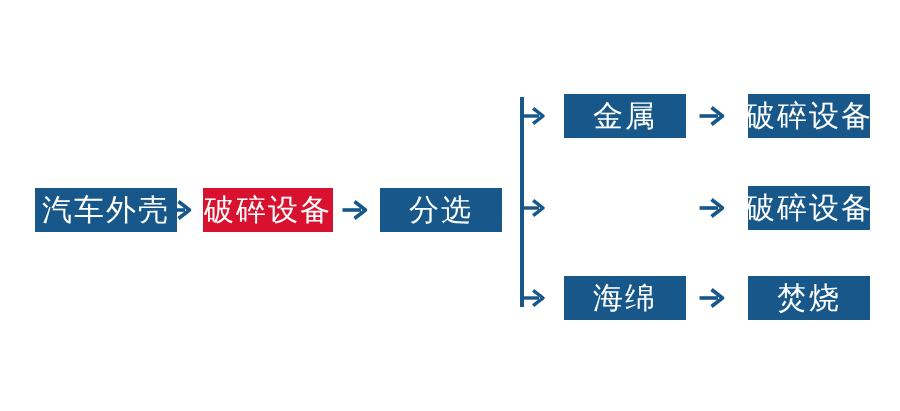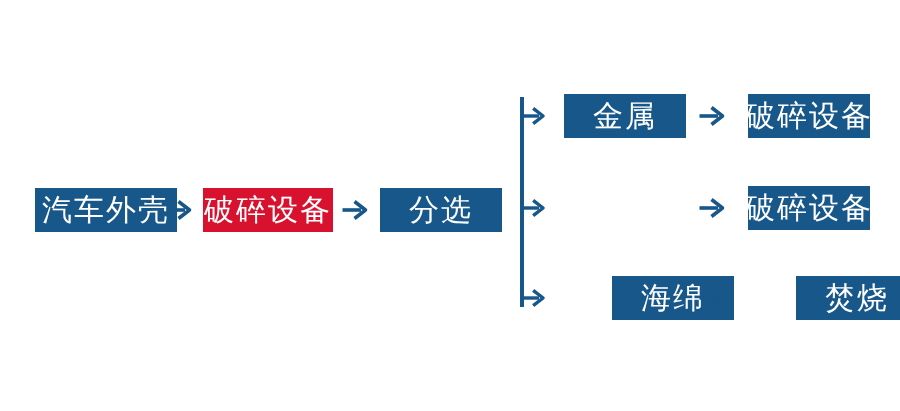--- a/index.html
+++ b/index.html
@@ -33,21 +33,21 @@
   
   .n-source  { left: 35px;  top: 188px; width: 142px; }
   .n-process { left: 203px; top: 188px; width: 130px; }
   .n-sorting { left: 380px; top: 188px; width: 122px; }
 
   
   .col-material { left: 564px; width: 122px; }
   .col-outcome  { left: 748px; width: 122px; }
   .row-0 { top: 94px;  }
   .row-1 { top: 186px; }
-  .row-2 { top: 276px; margin-left: 48px; }
+  .row-2 { top: 276px; }
 
   
   .arrow {
     position: absolute;
     width: 30px;
     height: 24px;
     color: var(--blue, #175789);
   }
   .arrow.sm { width: 27px; height: 22px; }
   .a-main-1 { left: 165px; top: 198px; }

